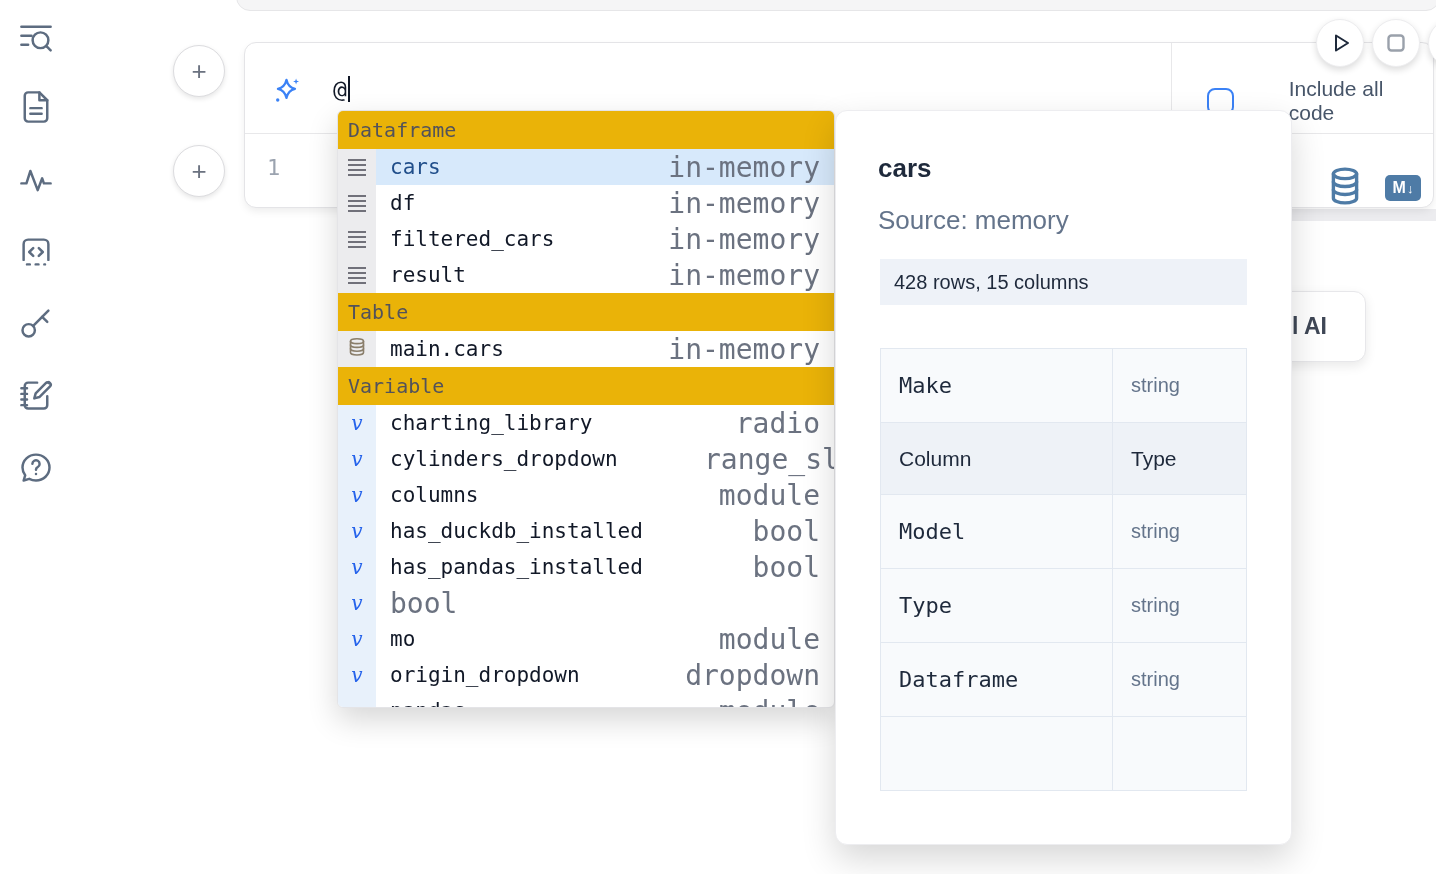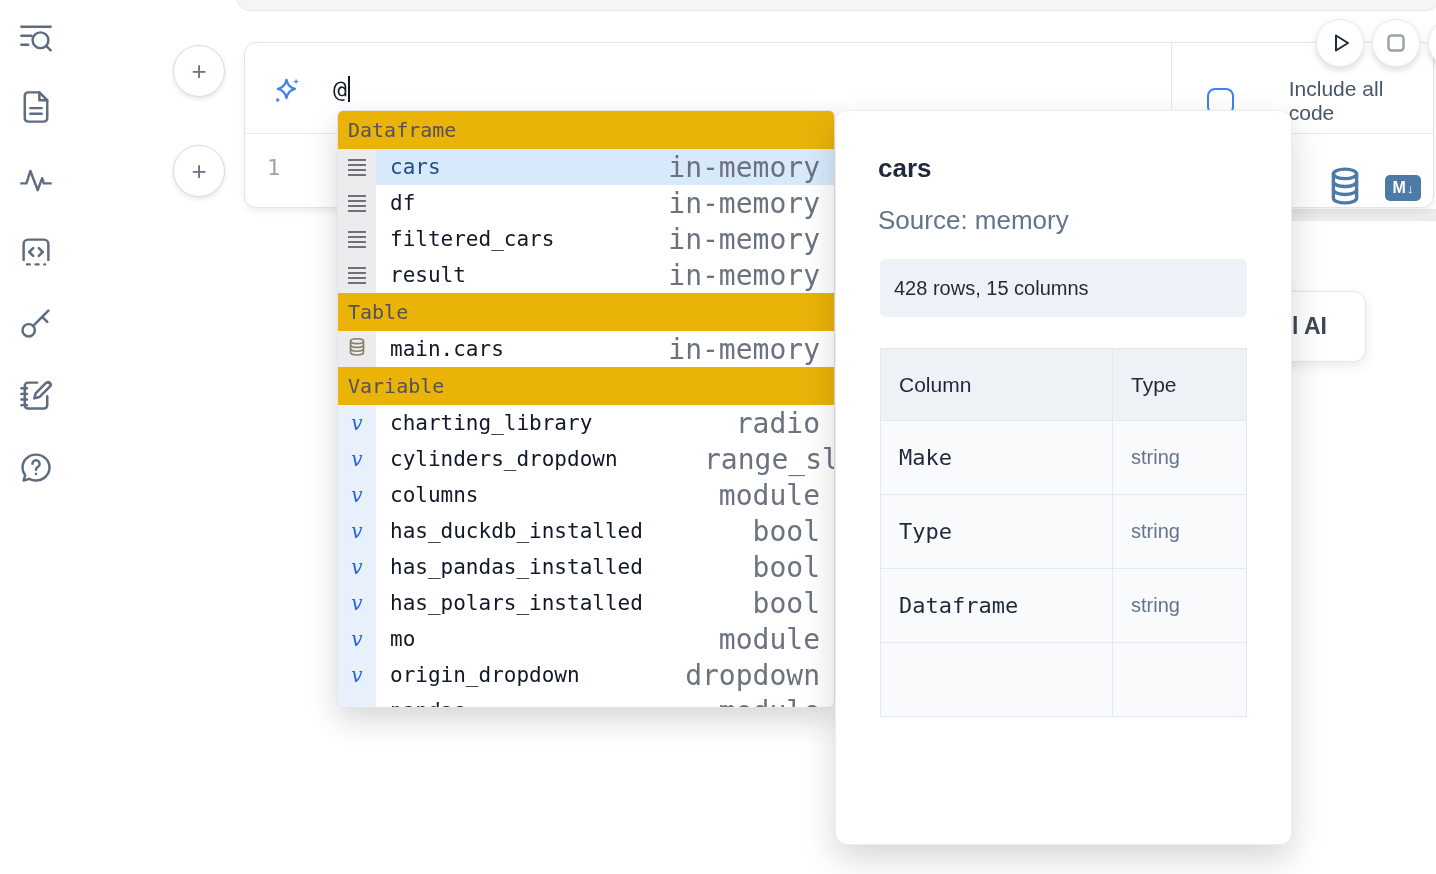--- a/index.html
+++ b/index.html
@@ -78,22 +78,22 @@
     background:repeating-linear-gradient(to bottom, #71717a 0 2px, transparent 2px 5px);
   }
   .v-icon { font-family:"DejaVu Serif", serif; font-style:italic; font-size:20px; color:#2563eb; line-height:1; }
 
   
   .panel { position:absolute; left:835px; top:110px; width:457px; height:735px;
     background:#fff; border:1px solid #ededf0; border-radius:12px;
     box-shadow:0 14px 34px rgba(0,0,0,.16); z-index:10; }
   .panel-title { position:absolute; left:42px; top:42px; font-size:26px; font-weight:bold; color:#1e293b; }
   .panel-source { position:absolute; left:42px; top:94px; font-size:26px; color:#64748b; }
-  .panel-pill { position:absolute; left:44px; top:148px; width:367px; height:58px;
-    background:#eef2f8; border-radius:6px; display:flex; align-items:center; padding-left:14px;
+  .panel-pill { position:absolute; left:44px; top:148px; width:367px; height:46px;
+    background:#eef2f8; border-radius:0; display:flex; align-items:center; padding-left:14px;
     font-size:20px; color:#1e293b; }
   .panel-table-wrap { position:absolute; left:44px; top:237px; width:367px; height:462px; overflow:hidden; }
   .pv-table { width:100%; border-collapse:collapse; }
   .pv-table th, .pv-table td { border:1px solid #e2e8f0; text-align:left; vertical-align:middle; }
   .pv-table th { height:72px; background:#eef2f7; font-size:21px; font-weight:normal; color:#1e293b; padding-left:18px; }
   .pv-table td { height:74px; background:#f8fafc; padding-left:18px; }
   .pv-table td.col-name { font-family:"DejaVu Sans Mono", monospace; font-size:22px; color:#1e293b; }
   .pv-table td.col-type { font-size:20px; color:#64748b; }
   .pv-table .w-col { width:232px; }
 </style>
@@ -305,21 +305,20 @@
         <div class="dd-content">
           <span class="dd-name">has_pandas_installed</span>
           <span class="dd-type">bool</span>
         </div>
       </div>
       <div class="dd-row kind-variable">
         <div class="dd-icon-cell">
           <span class="v-icon">v</span>
         </div>
         <div class="dd-content">
-          <span class="dd-name">has_polars_installed</span>
           <span class="dd-type">bool</span>
         </div>
       </div>
       <div class="dd-row kind-variable">
         <div class="dd-icon-cell">
           <span class="v-icon">v</span>
         </div>
         <div class="dd-content">
           <span class="dd-name">mo</span>
           <span class="dd-type">module</span>
@@ -346,25 +345,29 @@
     </div>
 
   <div class="panel">
     <div class="panel-title">cars</div>
     <div class="panel-source">Source: memory</div>
     <div class="panel-pill">428 rows, 15 columns</div>
     <div class="panel-table-wrap">
       <table class="pv-table" id="pv-table">
           <tbody>
             <tr>
+              <td class="col-name">Make</td>
+              <td class="col-type">string</td>
+            </tr>
+            <tr>
               <th class="w-col">Column</th>
               <th>Type</th>
             </tr>
             <tr>
-              <td class="col-name">Make</td>
+              <td class="col-name">Model</td>
               <td class="col-type">string</td>
             </tr>
             <tr>
               <td class="col-name">Type</td>
               <td class="col-type">string</td>
             </tr>
             <tr>
               <td class="col-name">Dataframe</td>
               <td class="col-type">string</td>
             </tr>

